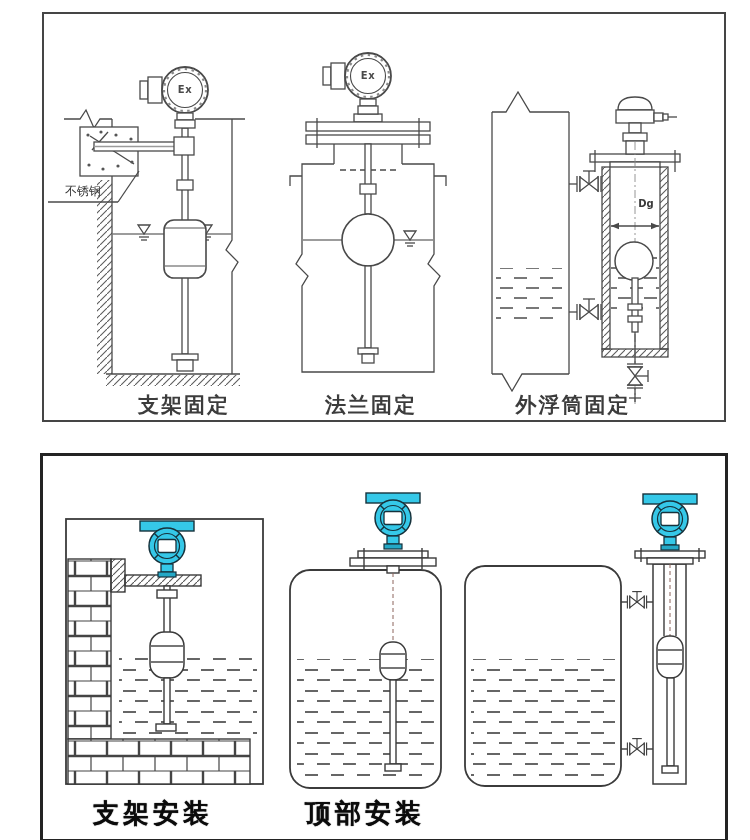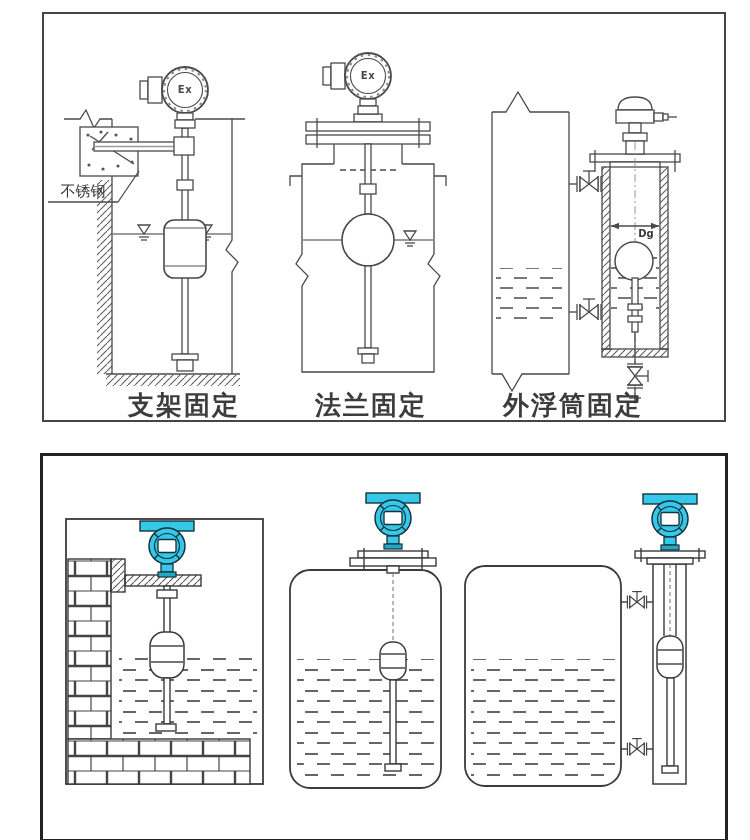--- a/index.html
+++ b/index.html
@@ -5,25 +5,25 @@
   html,body{margin:0;padding:0;}
   body{
     width:750px;height:840px;background:#ffffff;position:relative;overflow:hidden;
     font-family:"DejaVu Sans","Liberation Sans",sans-serif;
   }
   .panel{position:absolute;background:#fff;}
   .panel-top{left:42px;top:12px;width:680px;height:406px;border:2px solid #454545;}
   .panel-bottom{left:40px;top:453px;width:682px;height:383px;border:3px solid #232323;}
   .panel svg{position:absolute;left:0;top:0;display:block;}
   .lbl{position:absolute;transform:translate(-50%,-50%);white-space:nowrap;line-height:1;}
-  .cap-top{font-size:26px;font-weight:700;letter-spacing:2px;color:#3c3c3c;}
+  .cap-top{font-size:21px;font-weight:700;letter-spacing:2px;color:#3c3c3c;}
   .cap-bottom{font-size:26px;font-weight:900;letter-spacing:4px;color:#0b0b0b;
               text-shadow:0 0 1px #000;}
   .ex-mark{font-size:10px;font-weight:bold;color:#4a4a4a;letter-spacing:0.5px;}
-  .note{font-size:15px;color:#333;}
+  .note{font-size:12px;color:#333;}
   .dg-mark{font-size:10px;font-weight:bold;color:#3a3a3a;}
 </style>
 </head>
 <body>
 
 <div class="panel panel-top">
   <svg width="680" height="406" viewBox="0 0 680 406">
     <defs>
       <pattern id="hatchT" width="7" height="7" patternUnits="userSpaceOnUse">
         <line x1="0" y1="7" x2="7" y2="0" stroke="#5a5a5a" stroke-width="1.1"></line>
@@ -175,21 +175,21 @@
         <use href="#valveT" transform="translate(591,362) rotate(90)"></use>
         <line x1="591" y1="374" x2="591" y2="388"></line>
         <line x1="585" y1="384" x2="597" y2="384"></line>
       </g>
     </g>
   </svg>
 
   <div class="lbl ex-mark" style="left:141px;top:76px;">Ex</div>
   <div class="lbl ex-mark" style="left:324px;top:62px;">Ex</div>
   <div class="lbl note" style="left:39px;top:177px;">不锈钢</div>
-  <div class="lbl dg-mark" style="left:602px;top:220px;">Dg</div>
+  <div class="lbl dg-mark" style="left:602px;top:190px;">Dg</div>
   <div class="lbl cap-top" style="left:140px;top:391px;">支架固定</div>
   <div class="lbl cap-top" style="left:327px;top:391px;">法兰固定</div>
   <div class="lbl cap-top" style="left:529px;top:391px;">外浮筒固定</div>
 </div>
 
 <div class="panel panel-bottom">
   <svg width="682" height="383" viewBox="0 0 682 383">
     <defs>
       <pattern id="hatchB" width="7" height="7" patternUnits="userSpaceOnUse">
         <line x1="0" y1="7" x2="7" y2="0" stroke="#555" stroke-width="1.1"></line>
@@ -293,13 +293,15 @@
           <line x1="604" y1="146" x2="610" y2="146"></line>
         <use href="#valveB" transform="translate(594,146) scale(0.8)"></use>
         <line x1="578" y1="293" x2="584" y2="293"></line>
           <line x1="604" y1="293" x2="610" y2="293"></line>
         <use href="#valveB" transform="translate(594,293) scale(0.8)"></use>
         <use href="#tealhead" transform="translate(627,63)"></use>
       </g>
     </g>
   </svg>
 
+  <div class="lbl cap-bottom" style="left:110px;top:357px;">支架安装</div>
+  <div class="lbl cap-bottom" style="left:322px;top:357px;">顶部安装</div>
 </div>
 
 </body></html>

